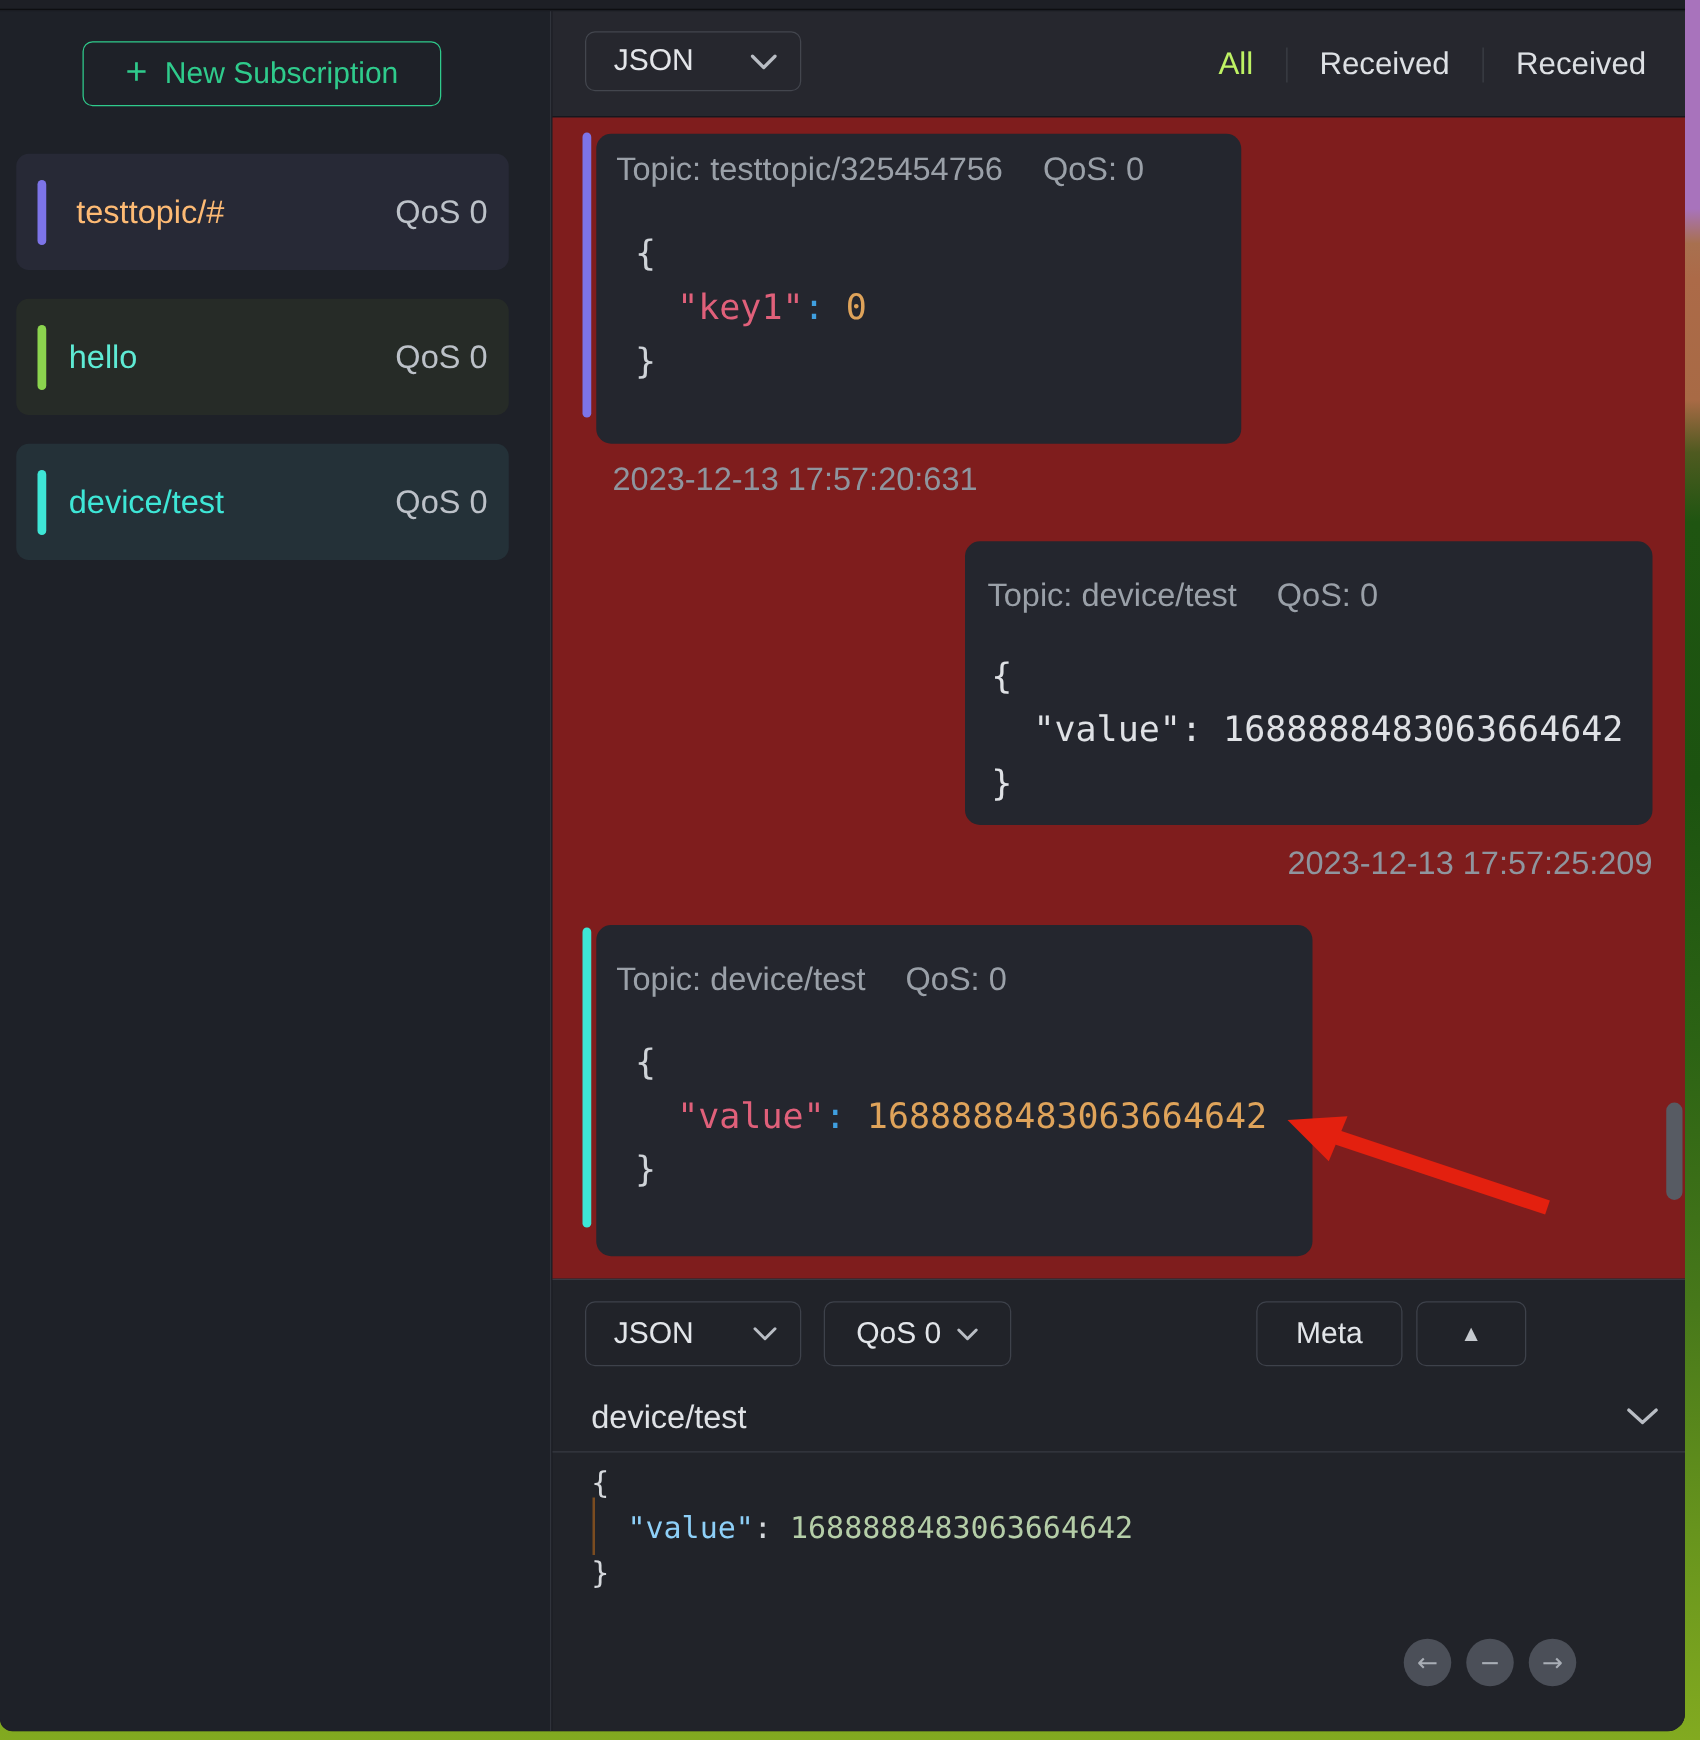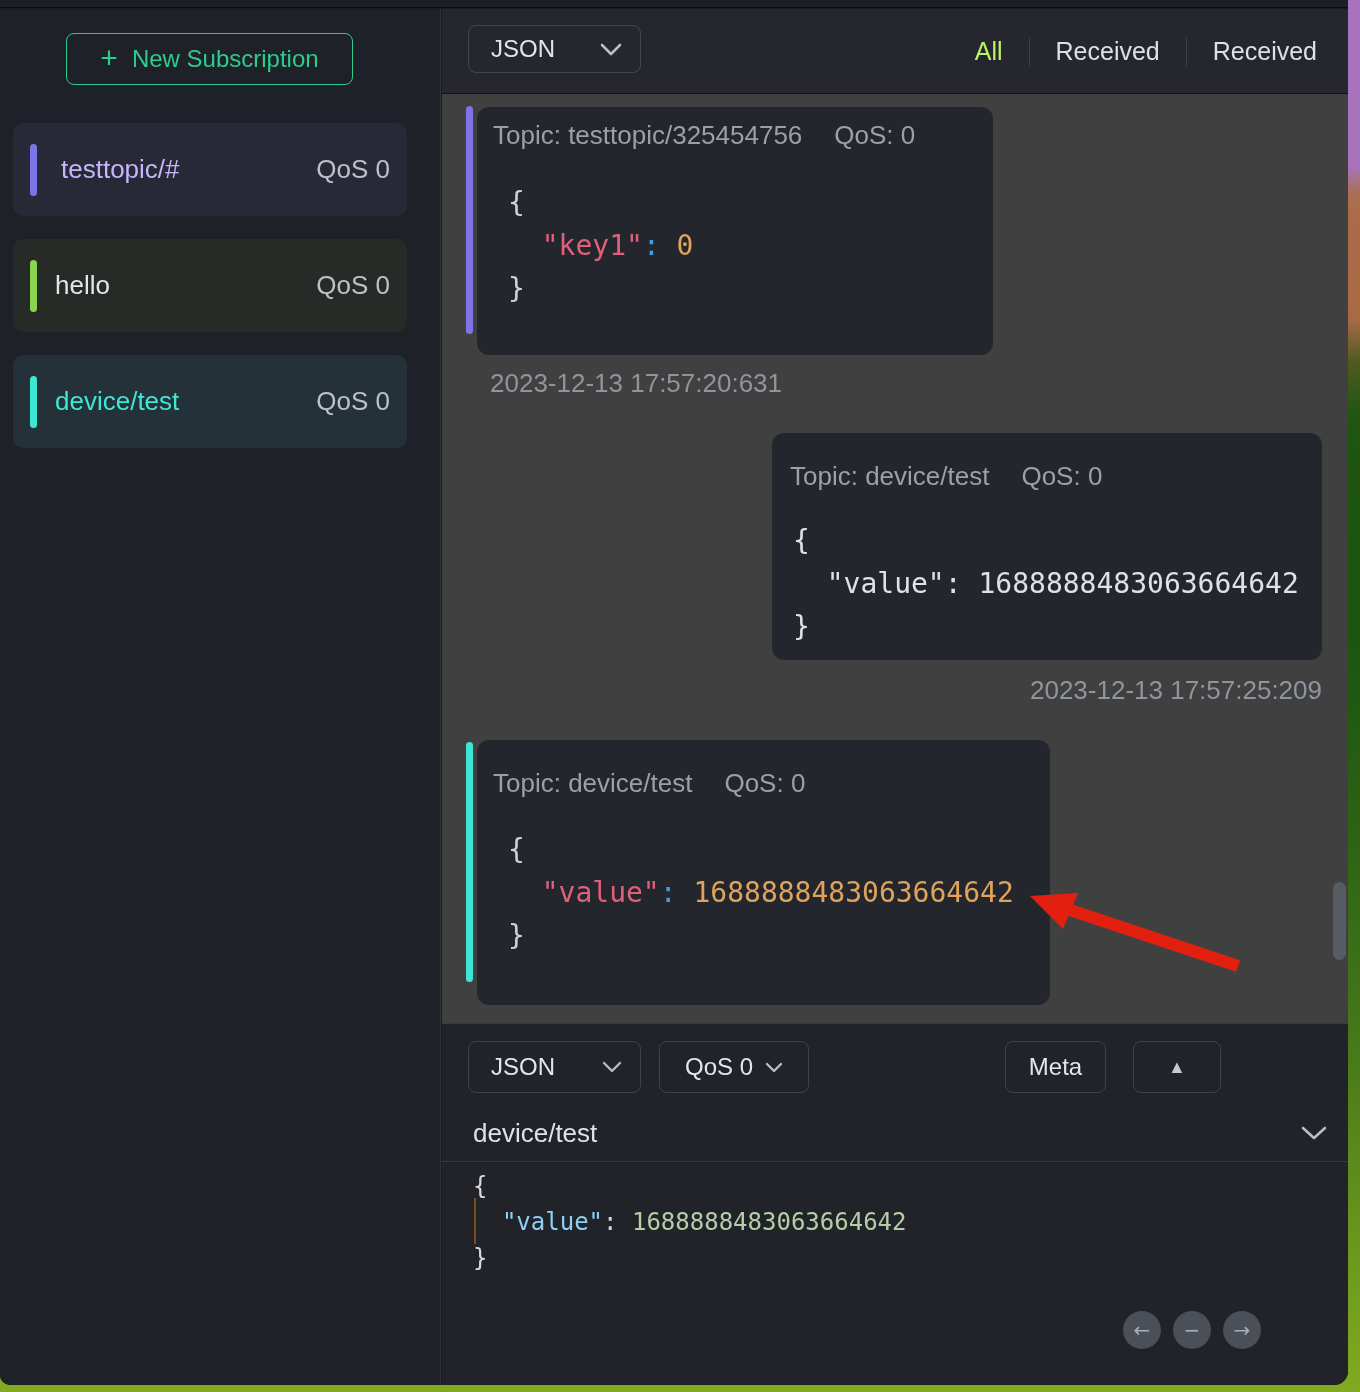--- a/index.html
+++ b/index.html
@@ -38,23 +38,23 @@
   }
   .new-sub-btn .plus{ font-size:30px; font-weight:300; line-height:1; margin-top:-3px; }
   .sub-card{
     position:absolute; left:13px; width:394px; height:93px;
     border-radius:10px; display:flex; align-items:center; cursor:pointer;
   }
   .sub-card .bar{ width:7px; height:52px; border-radius:4px; margin-left:17px; }
   .sub-card .topic{ font-size:26px; margin-left:18px; font-weight:500; }
   .sub-card .qos{ margin-left:auto; margin-right:17px; font-size:26px; color:#bcc1c8; }
   .sub-1{ top:114px; background:#272936; }
-  .sub-1 .bar{ background:#7d74e8; } .sub-1 .topic{ color:#c4b5fd;margin-left:24px; }
+  .sub-1 .bar{ background:#7d74e8; } .sub-1 .topic{ color:#fdba74;margin-left:24px; }
   .sub-2{ top:230px; background:#262b27; }
-  .sub-2 .bar{ background:#8bd44e; } .sub-2 .topic{ color:#e5e5e5; }
+  .sub-2 .bar{ background:#8bd44e; } .sub-2 .topic{ color:#5eead4; }
   .sub-3{ top:346px; background:#243138; }
   .sub-3 .bar{ background:#3ee6d6; } .sub-3 .topic{ color:#3ee6d6; }
   
   .main{ position:absolute; left:442px; right:0; top:9px; bottom:0; }
   .msg-topbar{
     position:absolute; left:0; right:0; top:0; height:85px;
     background:#26272e; border-bottom:1px solid #121318;
   }
   .dd{
     position:absolute; height:48px;
@@ -66,21 +66,21 @@
   .dd svg{ margin-left:auto; margin-right:18px; }
   .topbar-dd{ left:26px; top:16px; width:173px; }
   .tabs{
     position:absolute; right:31px; top:0; height:85px;
     display:flex; align-items:center; gap:26px; font-size:25px;
   }
   .tab{ color:#dde0e4; cursor:pointer; }
   .tab.active{ color:#bef264; }
   .tab-div{ width:1px; height:28px; background:#3c4047; }
   
-  .messages{ position:absolute; left:0; right:0; top:85px; bottom:362px; background:#404040; }
+  .messages{ position:absolute; left:0; right:0; top:85px; bottom:362px; background:#7f1d1d; }
   .msg-bar{ position:absolute; width:7px; border-radius:4px; }
   .msg-card{ position:absolute; background:#24262e; border-radius:12px; }
   .msg-hdr{ position:absolute; font-size:26px; color:#9aa0a8; white-space:nowrap; }
   .msg-hdr .qos{ margin-left:32px; }
   .msg-code{
     position:absolute; font-family:"DejaVu Sans Mono", monospace;
     font-size:28px; line-height:43px; color:#cfd3d8; white-space:pre;
   }
   .tok-key{ color:#e0607a; }
   .tok-colon{ color:#3f9fe0; }
@@ -102,21 +102,21 @@
     color:#e2e5e9; font-size:24px; font-family:inherit;
     display:flex; align-items:center; justify-content:center; gap:12px;
     cursor:pointer;
   }
   .pub-dd-json{ left:26px; width:173px; justify-content:flex-start; }
   .pub-dd-json .lbl{ margin-left:22px; }
   .pub-dd-json svg{ margin-left:auto; margin-right:18px; }
   .pub-dd-qos{ left:217px; width:150px; }
   .pub-retain{ left:384px; width:163px; }
   .retain-dot{ width:24px; height:24px; border-radius:50%; background:#ffffff; }
-  .pub-meta{ left:563px; width:101px; }
+  .pub-meta{ left:563px; width:117px; }
   .pub-collapse{ left:691px; width:88px; color:#c6cacf; font-size:18px; }
   .topic-row{
     position:absolute; left:0; right:0; top:82px; height:56px;
     border-bottom:1px solid #373a42; cursor:text;
   }
   .topic-row .val{ position:absolute; left:31px; top:12px; font-size:26px; color:#dfe2e6; }
   .topic-row svg{ position:absolute; right:21px; top:20px; }
   .editor{ position:absolute; left:0; right:0; top:139px; bottom:0; cursor:text; }
   .editor-code{
     position:absolute; left:31px; top:5px;

